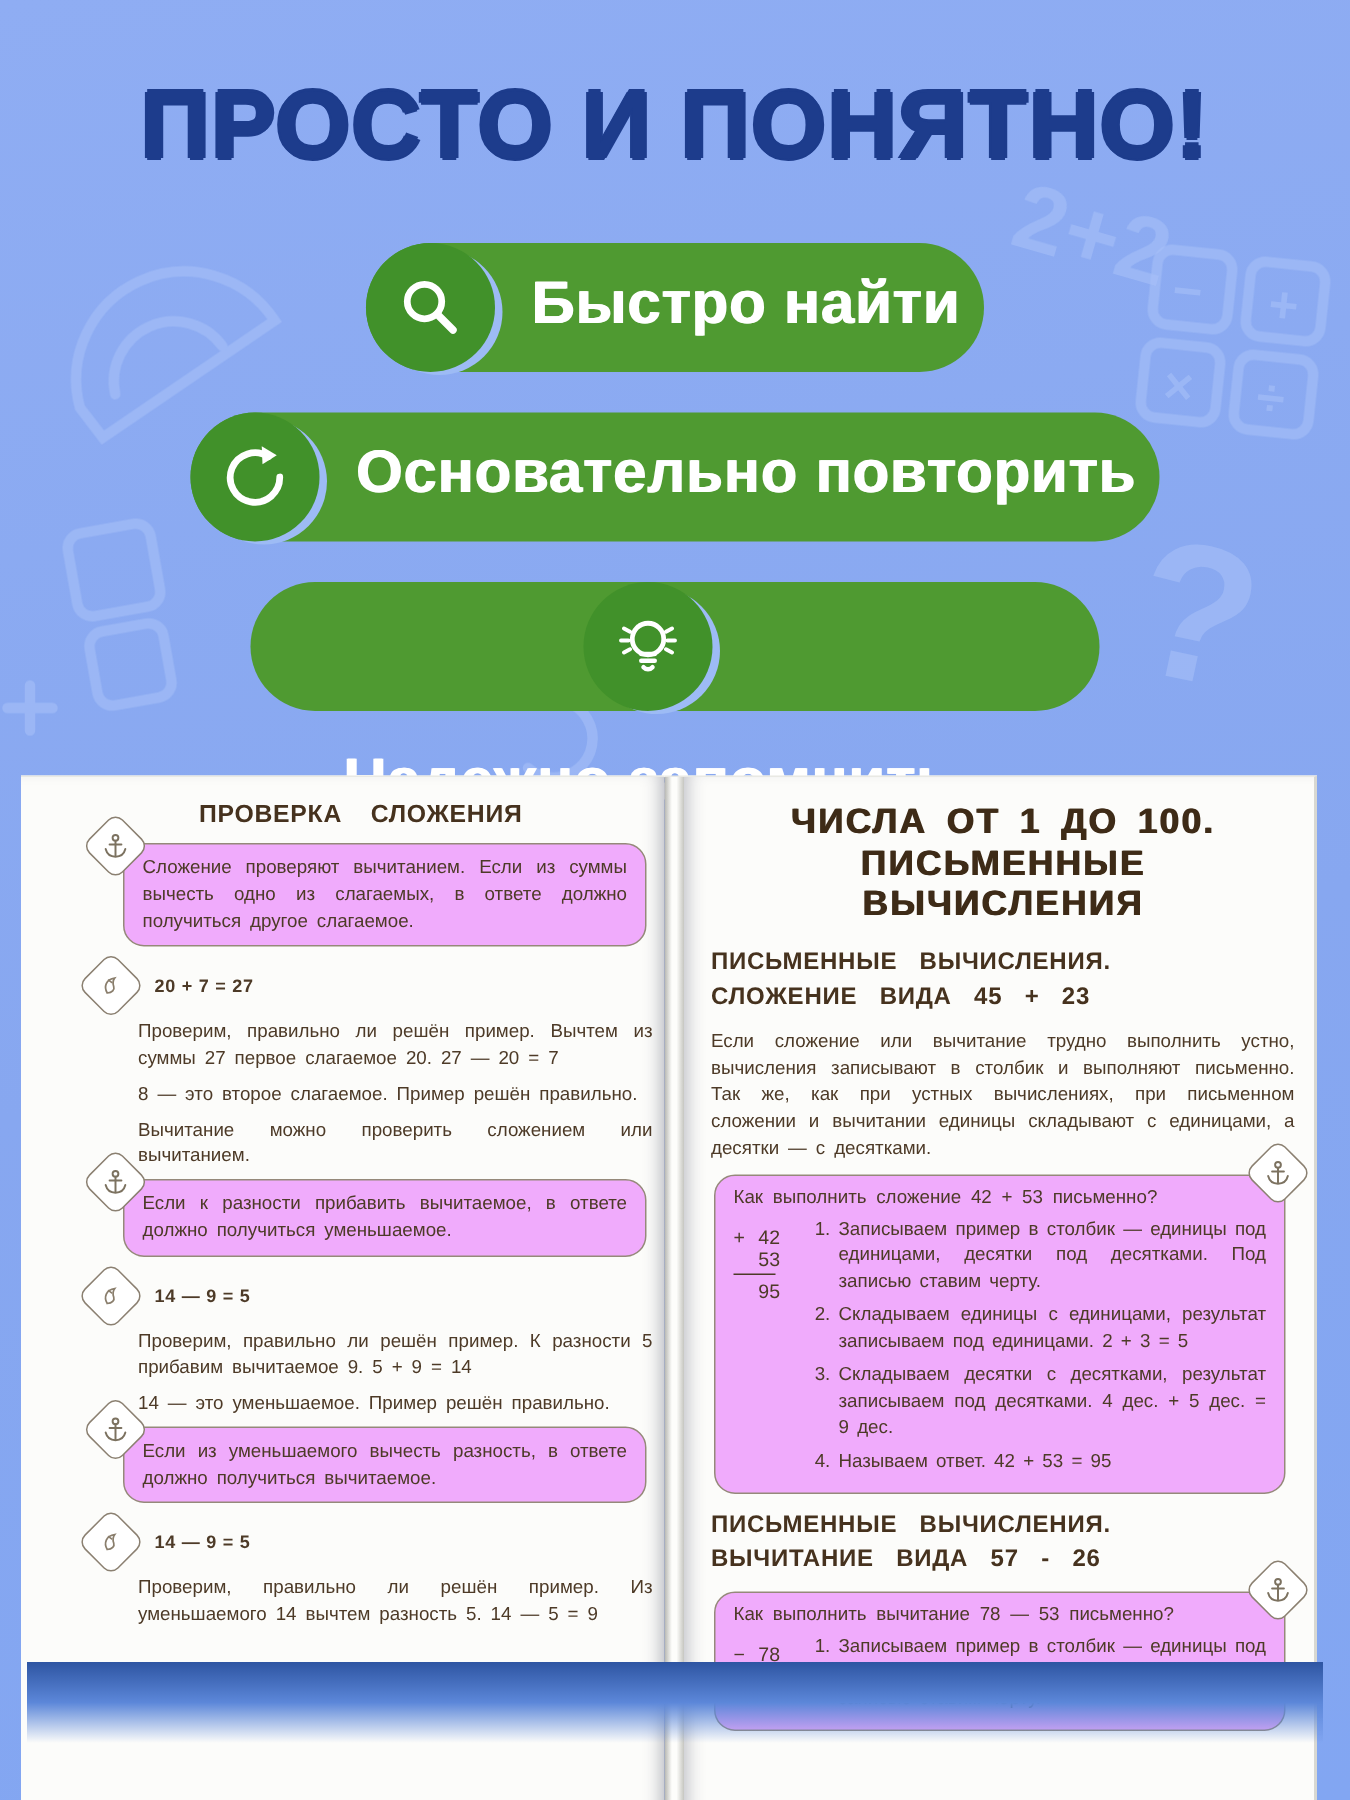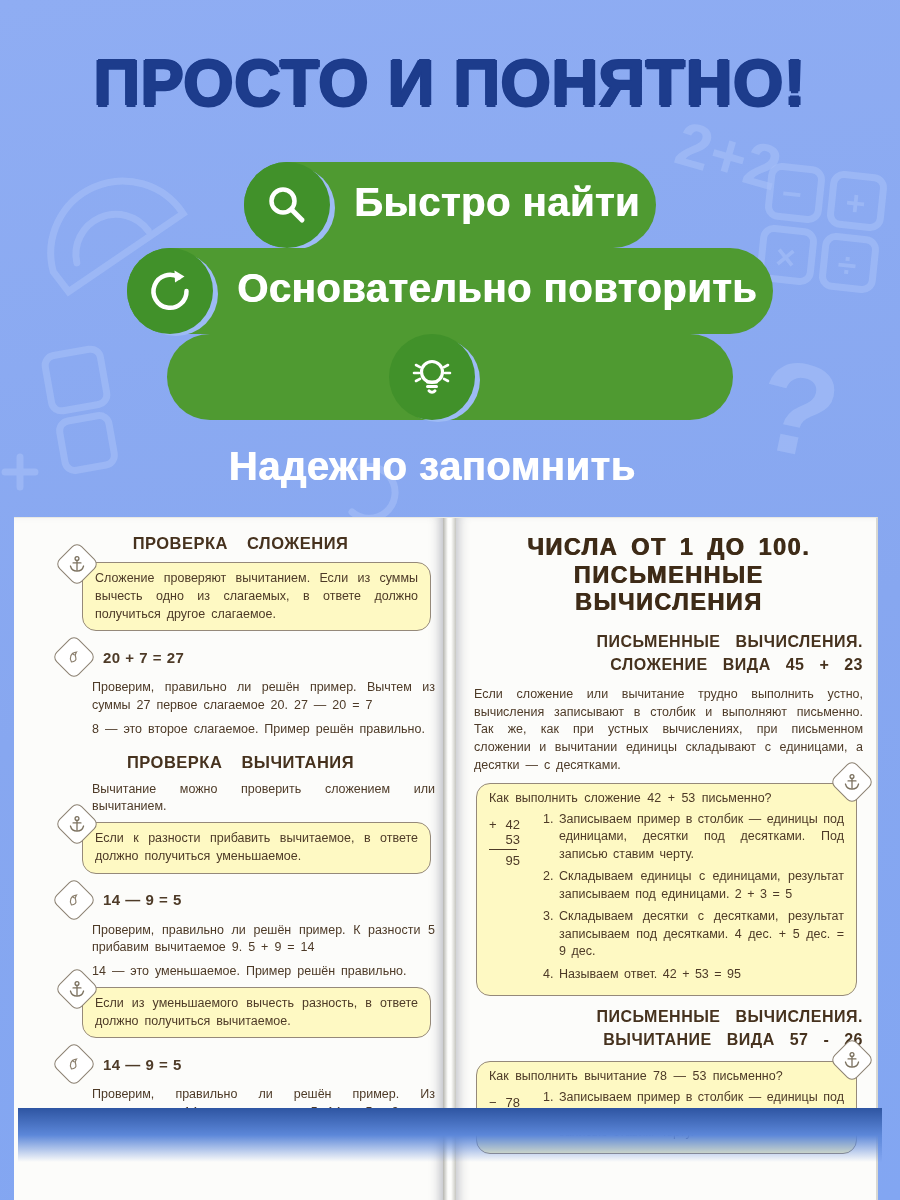--- a/index.html
+++ b/index.html
@@ -10,21 +10,21 @@
     position:relative; overflow:hidden;
   }
   .doodles { position:absolute; inset:0; }
 
   
   .promo-title {
     position:relative; margin-top:46px; text-align:center;
     font-size:64px; font-weight:bold; color:#1d3c8c; letter-spacing:1px;
     text-shadow:1.5px 0 #1d3c8c,-1.5px 0 #1d3c8c,0 1.5px #1d3c8c,0 -1.5px #1d3c8c;
   }
-  .features { position:relative; margin-top:42px; display:flex; flex-direction:column; align-items:center; }
+  .features { position:relative; margin-top:42px; display:flex; flex-direction:column; align-items:center; gap:27px; }
   .feature {
     display:flex; align-items:center; gap:24px;
     background:#4f9a31; border-radius:45px; height:86px; padding-right:36px;
   }
   .f1 { width:412px; } .f2 { width:646px; } .f3 { width:566px;flex-direction:column; }
   .f-circle {
     width:86px; height:86px; border-radius:50%; background:#41912a;
     display:flex; align-items:center; justify-content:center; flex-shrink:0;
     box-shadow:6px 3px 0 -1px #9dbbf5;
   }
@@ -45,35 +45,35 @@
   .page-right { padding:12px 13px 0 18px; box-shadow:inset 10px 0 12px -8px rgba(35,40,70,.30); border-right:2px solid #d8d8d2; }
   .gutter { width:13px; border-top:1px solid #e9e9e4;
     background:linear-gradient(90deg,#b6b6b0 0%,#fdfdfb 38%,#fdfdfb 62%,#c6c6c0 100%); }
 
   .ph { text-align:center; font-size:16.5px; font-weight:bold; color:#46321e;
         word-spacing:14px; letter-spacing:0.5px; margin:2px 0 9px; }
   .body { font-size:12.5px; line-height:1.42; color:#4d3a27; text-align:justify;
           word-spacing:2.5px; margin-bottom:6px; }
   .ind { margin-left:46px; }
   .rulebox { position:relative; border:1.5px solid #95897a; border-radius:14px;
-             background:#fef9c3; padding:7px 12px; margin:4px 4px 10px 36px; }
+             background:#f0abfc; padding:7px 12px; margin:4px 4px 10px 36px; }
   .rulebox .body { margin:0; }
   .diamond { width:32px; height:32px; background:#fff; border:1.5px solid #8b8071;
              border-radius:7px; transform:rotate(45deg);
              display:flex; align-items:center; justify-content:center; }
   .diamond > * { transform:rotate(-45deg); }
   .dm-left  { position:absolute; left:-22px; top:-15px; }
   .dm-right { position:absolute; right:-12px; top:-18px; }
   .ex-row { display:flex; align-items:center; gap:13px; margin:9px 0 6px 12px; }
-  .ex-row b { font-size:15px; color:#4d3a27; letter-spacing:0.5px; }
+  .ex-row b { font-size:12px; color:#4d3a27; letter-spacing:0.5px; }
 
   .chapter { text-align:center; font-size:23.5px; font-weight:bold; color:#3e2b17;
              letter-spacing:1.5px; word-spacing:5px; line-height:1.18; margin:4px 0 14px;
              text-shadow:0.8px 0 #3e2b17; }
-  .section { text-align:right; font-size:16px; font-weight:bold; color:#46321e;
+  .section { text-align:left; font-size:16px; font-weight:bold; color:#46321e;
              word-spacing:10px; letter-spacing:0.5px; line-height:1.4; margin:10px 0 10px; }
   .rb-right { margin:8px 6px 0 2px; }
   .q { font-size:12.5px; color:#4d3a27; word-spacing:3px; margin-bottom:4px; }
   .boxflex { display:flex; gap:8px; }
   .colmath { min-width:42px; margin-top:8px; font-size:13px; color:#4d3a27; }
   .cm-line { display:flex; }
   .cm-sign { width:11px; text-align:left; }
   .cm-n { width:20px; text-align:right; }
   .cm-bar { width:28px; border-bottom:1.3px solid #4d3a27; margin:2px 0 3px; }
   .steps { flex:1; margin-top:2px; padding-left:20px; }
@@ -173,21 +173,20 @@
         <svg width="20" height="20" viewBox="0 0 24 24" fill="none" stroke="#8a7e6c" stroke-width="1.4" stroke-linecap="round">
             <path d="M9 18 C6 13 8 7 15 6 C13.5 8 13.3 10.5 14.2 13 C15 15.4 13 17.8 9 18 Z"></path>
             <path d="M12.5 9.5 l-2.4 -1.8"></path>
           </svg>
       </div>
       <b>20 + 7 = 27</b>
     </div>
     <p class="body ind">Проверим, правильно ли решён пример. Вычтем из суммы 27 первое слагаемое 20. 27 — 20 = 7</p>
     <p class="body ind">8 — это второе слагаемое. Пример решён правильно.</p>
 
-    <h2 class="ph" style="margin-top:14px">ПРОВЕРКА ВЫЧИТАНИЯ</h2>
     <p class="body ind">Вычитание можно проверить сложением или вычитанием.</p>
 
     <div class="rulebox">
       <div class="diamond dm-left">
         <svg width="21" height="21" viewBox="0 0 24 24" fill="none" stroke="#7c7260" stroke-width="1.5" stroke-linecap="round">
             <circle cx="12" cy="5" r="2.2"></circle>
             <line x1="12" y1="7.2" x2="12" y2="18.5"></line>
             <line x1="7.5" y1="10" x2="16.5" y2="10"></line>
             <path d="M4.5 13.5 C5.5 17.5 8.5 19.3 12 19.3 C15.5 19.3 18.5 17.5 19.5 13.5"></path>
           </svg>

